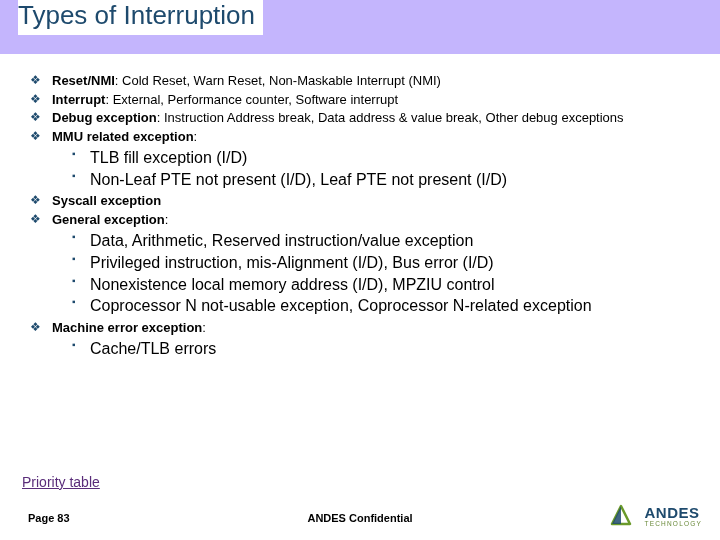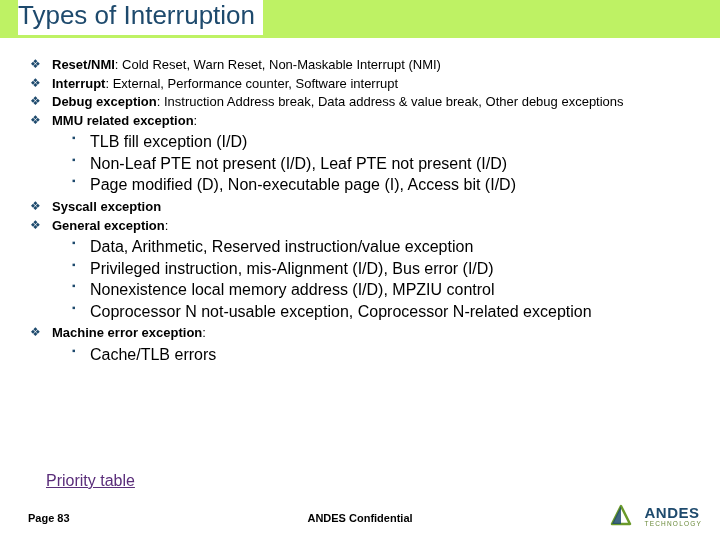--- a/index.html
+++ b/index.html
@@ -6,22 +6,22 @@
     margin: 0;
     padding: 0;
     width: 720px;
     height: 540px;
     font-family: Verdana, Arial, sans-serif;
     background: #fff;
     position: relative;
     overflow: hidden;
   }
   .titlebar {
-    background: #bef264;
-    height: 38px;
+    background: #c4b5fd;
+    height: 54px;
     position: relative;
   }
   .title {
     position: absolute;
     top: -4px;
     left: 18px;
     font-size: 26px;
     color: #1e4a6d;
     background: #fff;
     padding: 4px 8px 4px 0;
@@ -69,25 +69,24 @@
     left: 0;
     top: 0;
     color: #1e4a6d;
     font-size: 10px;
   }
   .bold { font-weight: bold; }
   .link {
     position: absolute;
     left: 22px;
     bottom: 50px;
-    font-size: 16px;
+    font-size: 14px;
     color: #5a2d7a;
     text-decoration: underline;
     cursor: pointer;
-    margin-left: 24px;
   }
   .footer {
     position: absolute;
     bottom: 12px;
     left: 0;
     width: 100%;
     height: 30px;
   }
   .page {
     position: absolute;
@@ -127,21 +126,20 @@
 
 <div class="content">
   <ul class="main">
     <li><span class="bold">Reset/NMI</span><span>: Cold Reset, Warn Reset, Non-Maskable Interrupt (NMI)</span></li>
     <li><span class="bold">Interrupt</span><span>: External, Performance counter, Software interrupt</span></li>
     <li><span class="bold">Debug exception</span><span>: Instruction Address break, Data address &amp; value break, Other debug exceptions</span></li>
     <li><span class="bold">MMU related exception</span><span>:</span>
       <ul class="sub">
         <li>TLB fill exception (I/D)</li>
         <li>Non-Leaf PTE not present (I/D), Leaf PTE not present (I/D)</li>
-        <li>Page modified (D), Non-executable page (I), Access bit (I/D)</li>
       </ul>
     </li>
     <li><span class="bold">Syscall exception</span><span></span></li>
     <li><span class="bold">General exception</span><span>:</span>
       <ul class="sub">
         <li>Data, Arithmetic, Reserved instruction/value exception</li>
         <li>Privileged instruction, mis-Alignment (I/D), Bus error (I/D)</li>
         <li>Nonexistence local memory address (I/D), MPZIU control</li>
         <li>Coprocessor N not-usable exception, Coprocessor N-related exception</li>
       </ul>

